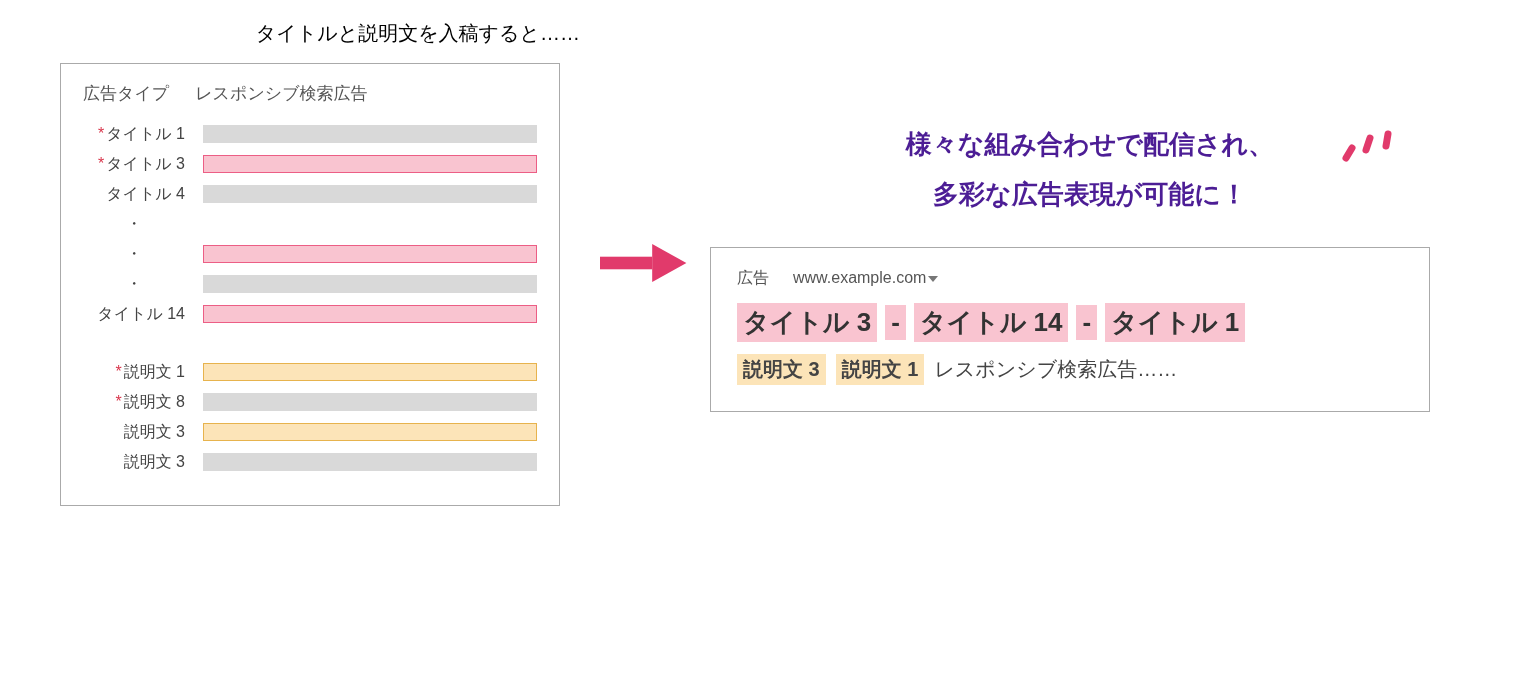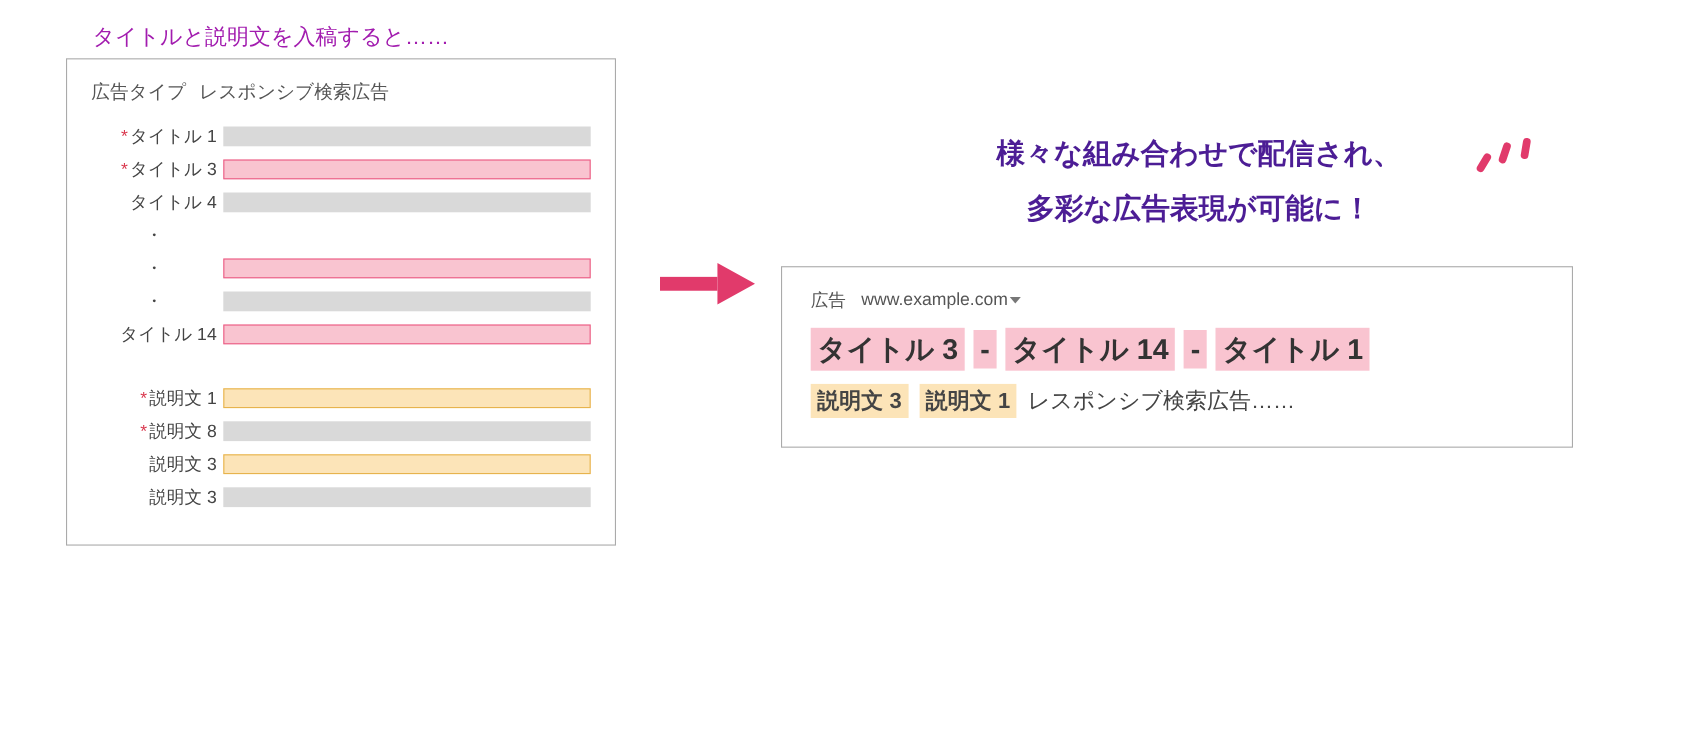--- a/index.html
+++ b/index.html
@@ -14,49 +14,50 @@
   .container {
     display: flex;
     align-items: center;
     padding: 20px 60px 20px 60px;
   }
   .left-col {
     flex: 0 0 520px;
   }
   .left-title {
     font-size: 20px;
-    color: #a21caf;
-    margin-bottom: 6px;
+    color: #000000;
+    margin-bottom: 16px;
     margin-left: 24px;
+    text-align: right;
   }
   .form-box {
     border: 1px solid #aaa;
     padding: 18px 22px 24px 22px;
     width: 500px;
   }
   .ad-type-row {
     display: flex;
     align-items: baseline;
-    gap: 12px;
+    gap: 26px;
     margin-bottom: 18px;
     font-size: 17px;
     color: #555;
   }
   .field-row {
     display: flex;
     align-items: center;
     margin-bottom: 8px;
     height: 22px;
   }
   .field-label {
     width: 120px;
     text-align: right;
     font-size: 16px;
     color: #444;
-    padding-right: 6px;
+    padding-right: 18px;
     white-space: nowrap;
   }
   .req { color: #d9364c; margin-right: 2px; }
   .bar {
     flex: 1;
     height: 18px;
     background: #d9d9d9;
   }
   .bar.pink { background: #f9c4d0; border: 1px solid #ec5e85; }
   .bar.orange { background: #fce4b8; border: 1px solid #e7b34d; }
@@ -91,21 +92,21 @@
   .ad-preview {
     border: 1px solid #aaa;
     padding: 20px 26px 26px 26px;
     width: 720px;
   }
   .ad-top {
     font-size: 16px;
     color: #555;
     display: flex;
     align-items: center;
-    gap: 14px;
+    gap: 24px;
     margin-bottom: 14px;
   }
   .caret {
     display: inline-block;
     width: 0; height: 0;
     border-left: 5px solid transparent;
     border-right: 5px solid transparent;
     border-top: 6px solid #777;
     margin-left: 2px;
     vertical-align: middle;

